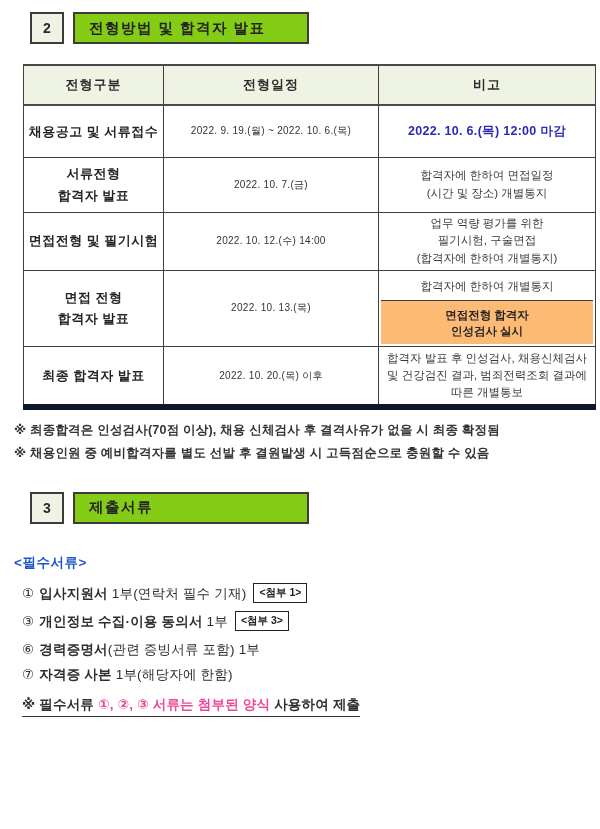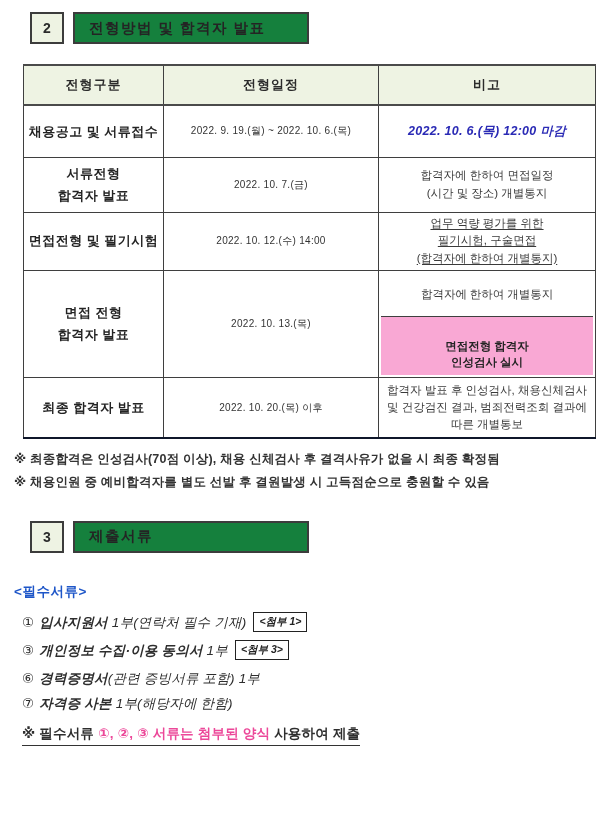--- a/index.html
+++ b/index.html
@@ -12,61 +12,61 @@
   .section-header{display:flex;align-items:stretch;gap:9px;margin-left:30px;}
   .section-header.first{margin-top:12px;}
   .section-header.second{margin-top:26px;}
   .num-box{
     width:34px;height:32px;box-sizing:border-box;border:2px solid #3c3c3c;
     background:#eef3e3;display:flex;align-items:center;justify-content:center;
     font-size:14px;font-weight:bold;color:#2b2b2b;
   }
   .title-box{
     width:236px;height:32px;box-sizing:border-box;border:2px solid #3c3c3c;
-    background:#15803d;display:flex;align-items:center;padding-left:14px;
+    background:#84cc16;display:flex;align-items:center;padding-left:14px;
     font-size:14.5px;font-weight:bold;letter-spacing:1.5px;color:#242424;
   }
   
   table.schedule{
     border-collapse:collapse;table-layout:fixed;
     width:572px;margin:20px 16px 0 23px;
-    border-top:2px solid #4a4a4a;border-bottom:2px solid #0f172a;
+    border-top:2px solid #4a4a4a;border-bottom:6px solid #0f172a;
   }
   table.schedule col.c1{width:140px;}
   table.schedule col.c2{width:215px;}
   table.schedule col.c3{width:217px;}
   table.schedule th,table.schedule td{
     border:1px solid #3f3f3f;text-align:center;vertical-align:middle;
     padding:2px 2px;
   }
   table.schedule th{
     background:#eef3e3;height:34px;font-size:13px;font-weight:bold;
     letter-spacing:1px;color:#2b2b2b;border-bottom:2px solid #4a4a4a;
   }
   tr.r1{height:52px;} tr.r2{height:55px;} tr.r3{height:58px;}
   tr.r4{height:63px;} tr.r5{height:61px;}
   td.cat{font-size:13px;font-weight:bold;letter-spacing:0.5px;line-height:1.65;color:#242424;}
   td.sched{font-size:10px;color:#333;letter-spacing:0.3px;}
   td.note{font-size:11.5px;line-height:1.5;color:#3a3a3a;}
-  td.note.blue{font-size:12.5px;font-weight:bold;color:#2a2ab5;letter-spacing:0.3px;font-style:italic;}
-  td.note.ul div{text-decoration:underline;text-underline-offset:2px;}
+  td.note.blue{font-size:12.5px;font-weight:bold;color:#2a2ab5;letter-spacing:0.3px;}
+  td.note.ul div{text-underline-offset:2px;}
   td.split{padding:0;}
-  .split-top{height:43px;display:flex;align-items:center;justify-content:center;
-    font-size:11.5px;color:#3a3a3a;font-family:Liberation Serif, serif;}
-  .split-bottom{border-top:1px solid #3f3f3f;background:#f9a8d4;
-    padding:21px 0 4px;font-size:11.5px;font-weight:bold;line-height:1.45;color:#242424;}
+  .split-top{height:27px;display:flex;align-items:center;justify-content:center;
+    font-size:11.5px;color:#3a3a3a;}
+  .split-bottom{border-top:1px solid #3f3f3f;background:#fdba74;
+    padding:6px 0 4px;font-size:11.5px;font-weight:bold;line-height:1.45;color:#242424;}
   
   .footnotes{margin:9px 0 0 14px;font-size:12.5px;font-weight:600;
     line-height:1.85;color:#333;letter-spacing:0.2px;}
   
   .blue-heading{margin:30px 0 0 14px;font-size:13.5px;font-weight:bold;
     color:#1e56c8;letter-spacing:0.5px;}
   .doc-list{margin:13px 0 0 22px;}
   .doc-item{margin-bottom:8px;font-size:13.5px;line-height:17px;color:#2e2e2e;
-    letter-spacing:0.2px;font-style:italic;}
+    letter-spacing:0.2px;}
   .doc-item .num{font-weight:normal;margin-right:5px;}
   .doc-item .b{font-weight:bold;}
   .doc-item .tag{
     display:inline-block;border:1.5px solid #222;padding:0 5px 1px;
     font-size:10.5px;font-weight:bold;margin-left:7px;position:relative;top:-2px;
     letter-spacing:0;color:#222;
   }
   .required-note{
     margin:5px 0 0 22px;font-size:13.5px;font-weight:bold;
     display:inline-block;border-bottom:1.6px solid #333;padding-bottom:2px;

